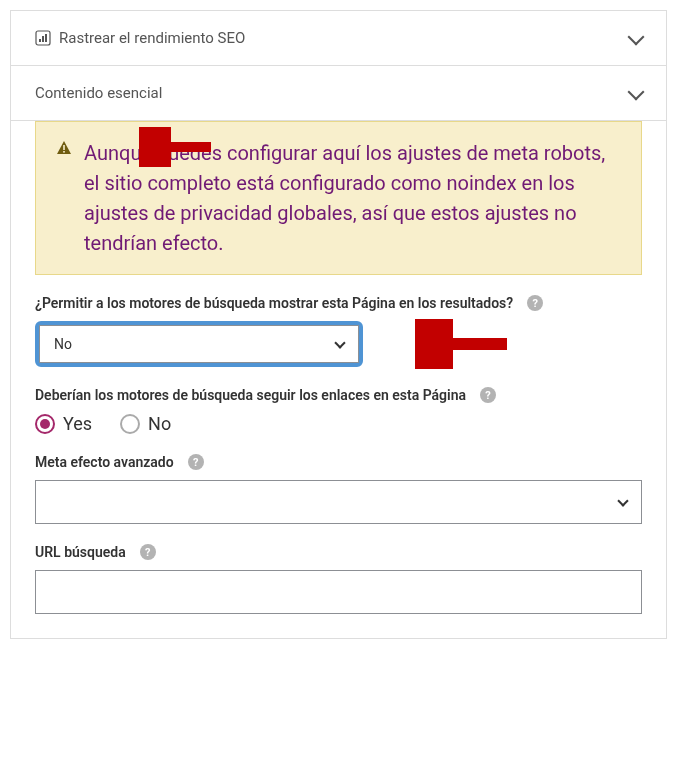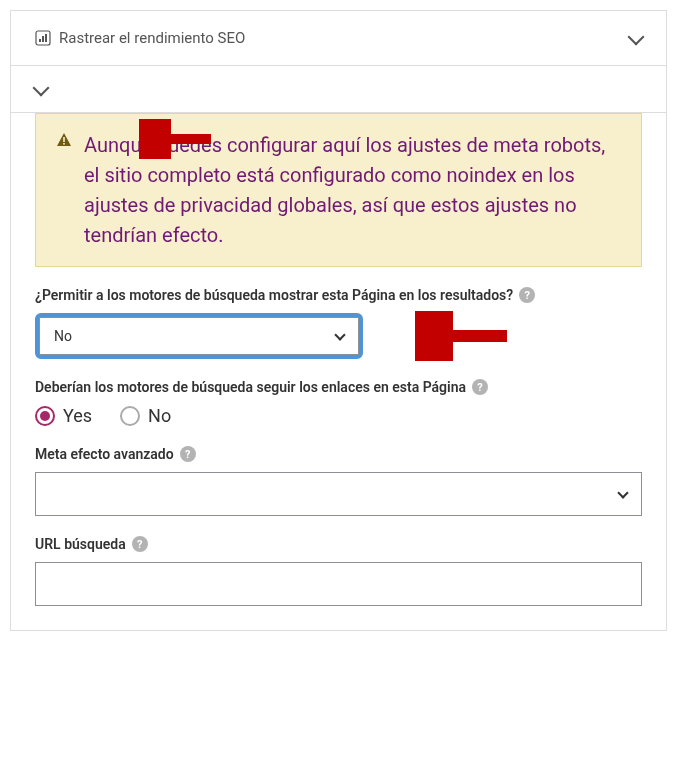--- a/index.html
+++ b/index.html
@@ -68,21 +68,21 @@
     }
     .field {
       margin-bottom: 20px;
     }
     .field-label {
       font-weight: 600;
       font-size: 14px;
       color: #333;
       display: flex;
       align-items: center;
-      gap: 6px;
+      gap: 14px;
       margin-bottom: 10px;
     }
     .help-circle {
       width: 16px;
       height: 16px;
       border-radius: 50%;
       background: #b3b3b3;
       color: #fff;
       font-size: 11px;
       font-weight: bold;
@@ -194,20 +194,23 @@
           </svg>
         </span>
         <span>Rastrear el rendimiento SEO</span>
       </div>
       <span class="chevron"></span>
     </div>
   </div>
 
   <div class="section">
     <div class="section-header">
+      <div class="title-wrap">
+        <span>Contenido esencial</span>
+      </div>
       <span class="chevron"></span>
     </div>
   </div>
 
   <div class="section" style="position:relative;">
 
     <svg class="arrow" style="left:128px; top:6px;" width="80" height="40">
       <defs>
         <marker id="ah1" markerWidth="8" markerHeight="8" refX="2" refY="4" orient="auto">
           <polygon points="0 0, 8 4, 0 8" fill="#c20000"></polygon>

